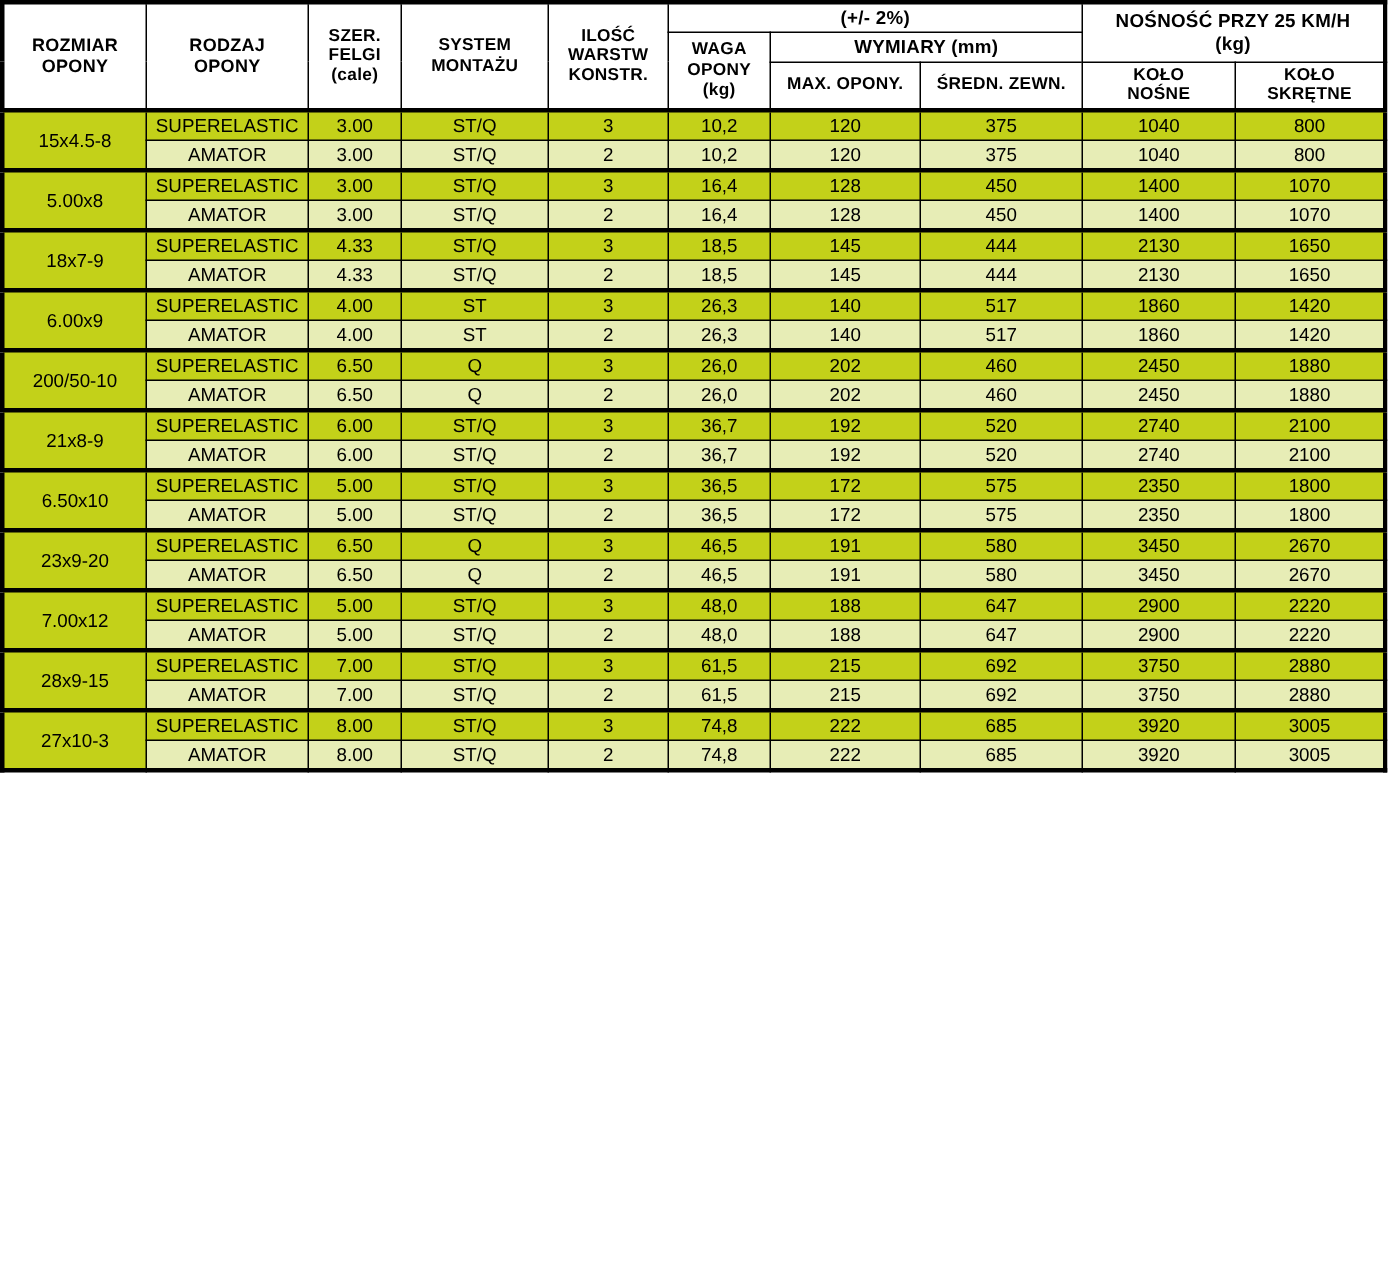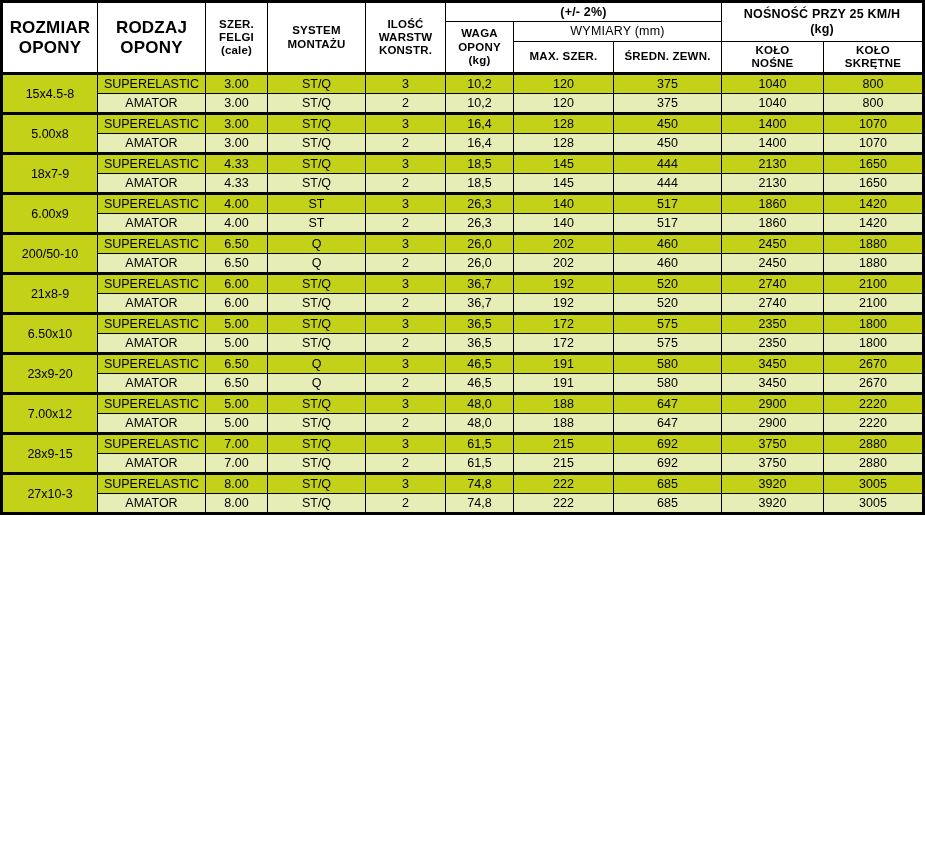--- a/index.html
+++ b/index.html
@@ -38,21 +38,21 @@
   thead th {
     background: #ffffff;
     font-weight: bold;
     letter-spacing: 0.2px;
     line-height: 1.15;
   }
   thead th.hdr-small {
     font-size: 11.5px;
   }
   thead th.hdr-main {
-    font-size: 17px;
+    font-size: 12px;
   }
   
   td.size-cell {
     font-weight: normal;
     font-size: 15px;
     background: #ffffff;
     border-left: 3px solid #000;
   }
   tr.row-super td {
     background: #c3d119;
@@ -78,21 +78,21 @@
   col.c-rim    { width: 62px; }
   col.c-mount  { width: 98px; }
   col.c-layers { width: 80px; }
   col.c-weight { width: 68px; }
   col.c-maxw   { width: 100px; }
   col.c-outer  { width: 108px; }
   col.c-load1  { width: 102px; }
   col.c-load2  { width: 100px; }
 
   .th-tol { font-weight: bold; font-size: 12.5px; }
-  .th-dims { font-weight: normal; font-size: 13px; }
+  .th-dims { font-weight: bold; font-size: 13px; }
   .th-load { font-weight: bold; font-size: 12.5px; line-height: 1.2; margin-top: 20px; }
   td.val { font-size: 12.5px; }
 </style>
 </head>
 <body>
 
 <div id="sheet">
   <table class="spec">
     <colgroup>
       <col class="c-size">
@@ -114,21 +114,21 @@
         <th class="hdr-small" rowspan="3">SYSTEM<br>MONTAŻU</th>
         <th class="hdr-small" rowspan="3">ILOŚĆ<br>WARSTW<br>KONSTR.</th>
         <th class="th-tol" colspan="3">(+/- 2%)</th>
         <th class="th-load" colspan="2" rowspan="2">NOŚNOŚĆ PRZY 25 KM/H<br>(kg)</th>
       </tr>
       <tr>
         <th class="hdr-small" rowspan="2">WAGA<br>OPONY<br>(kg)</th>
         <th class="th-dims" colspan="2">WYMIARY (mm)</th>
       </tr>
       <tr>
-        <th class="hdr-small">MAX. SZER.</th>
+        <th class="hdr-small">MAX. OPONY.</th>
         <th class="hdr-small">ŚREDN. ZEWN.</th>
         <th class="hdr-small">KOŁO<br>NOŚNE</th>
         <th class="hdr-small">KOŁO<br>SKRĘTNE</th>
       </tr>
     </thead>
     <tbody id="tbody">
         <tr class="row-super group-start">
           <td class="size-cell" rowspan="2">15x4.5-8</td>
           <td class="type-cell">SUPERELASTIC</td>
           <td class="val">3.00</td>

